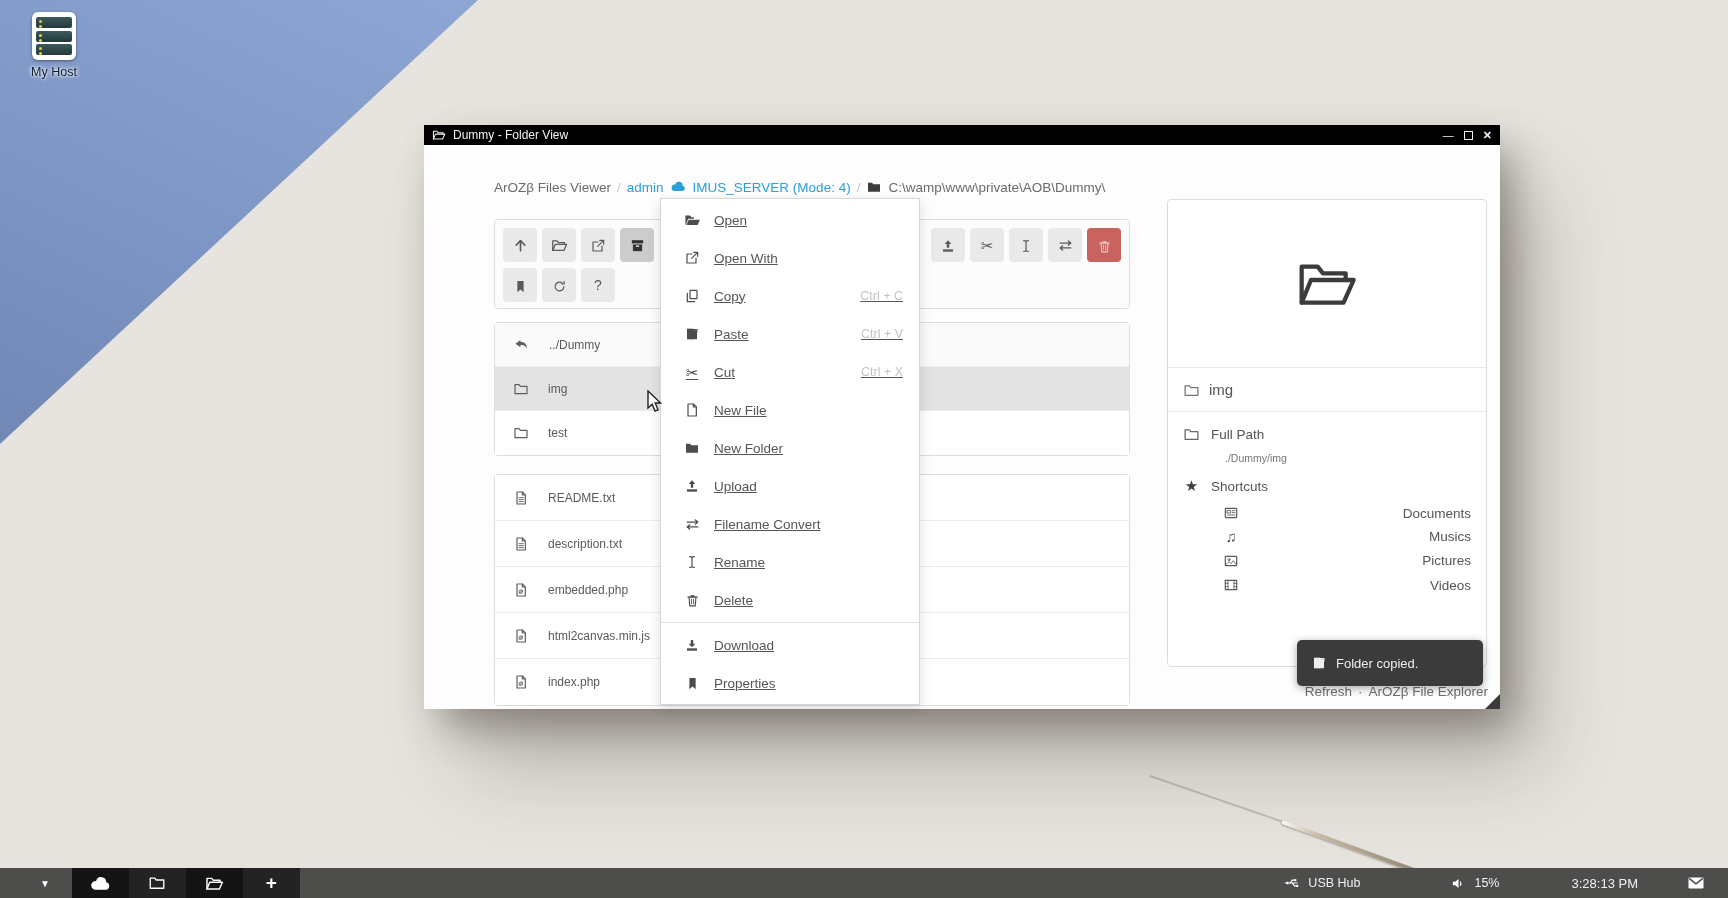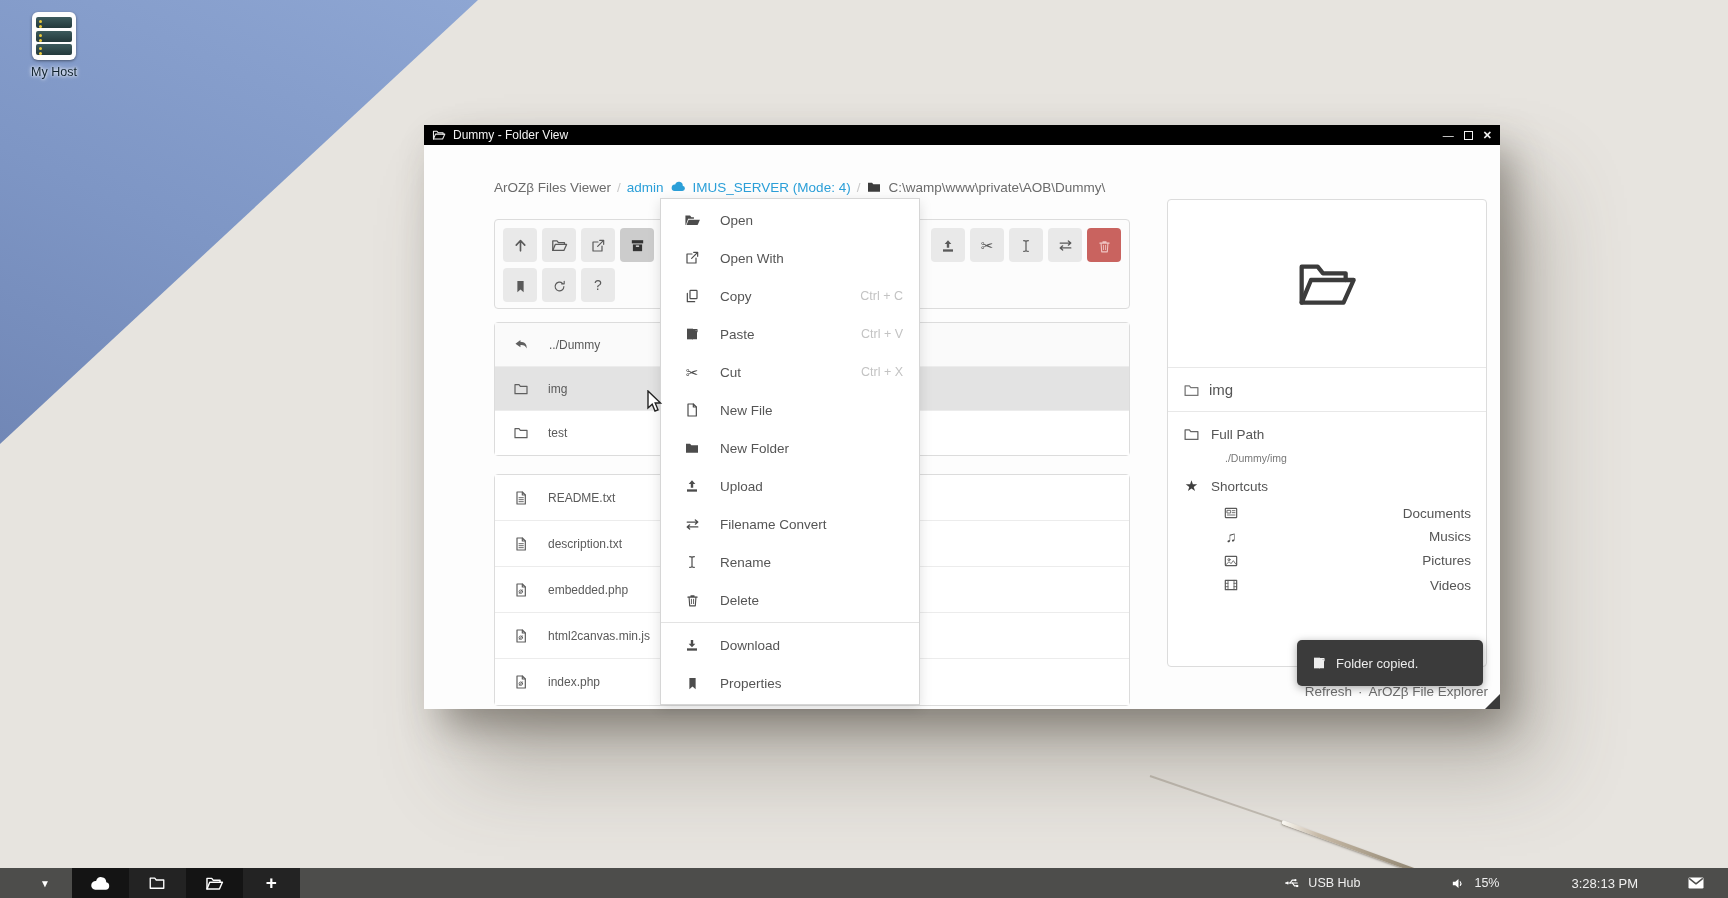--- a/index.html
+++ b/index.html
@@ -98,22 +98,22 @@
   
   .win-footer { position:absolute; right:12px; top:539px; font-size:13.5px; color:#6f6f6f;
     display:flex; gap:6px; }
   .resize-corner { position:absolute; right:0; bottom:0; width:0; height:0;
     border-style:solid; border-width:0 0 15px 15px;
     border-color:transparent transparent #3a3a3a transparent; }
 
   
   .context-menu { position:absolute; left:660px; top:198px; width:260px; background:#fff;
     border:1px solid #d6d6d6; box-shadow:0 4px 12px rgba(0,0,0,.13); z-index:50; padding:2px 0; }
-  .menu-item { height:38px; display:flex; align-items:center; gap:19px; padding:0 16px 0 22px;
-    font-size:13.5px; color:#555; }
+  .menu-item { height:38px; display:flex; align-items:center; gap:13px; padding:0 16px 0 22px;
+    font-size:13.5px; color:#555;text-decoration:underline; }
   .menu-item .mi-ic { width:18px; display:flex; justify-content:center; color:#4c4c4c; }
   .mi-key { margin-left:auto; color:#c3c3c3; font-size:12.5px; }
   .menu-divider { border-top:1px solid #e3e3e3; margin:3px 0; }
   .glyph { font-size:15px; line-height:1; }
 
   
   .cursor { position:absolute; left:646px; top:390px; z-index:100; }
 
   
   .taskbar { position:absolute; left:0; bottom:0; width:100%; height:30px; background:#4d4d4b;

